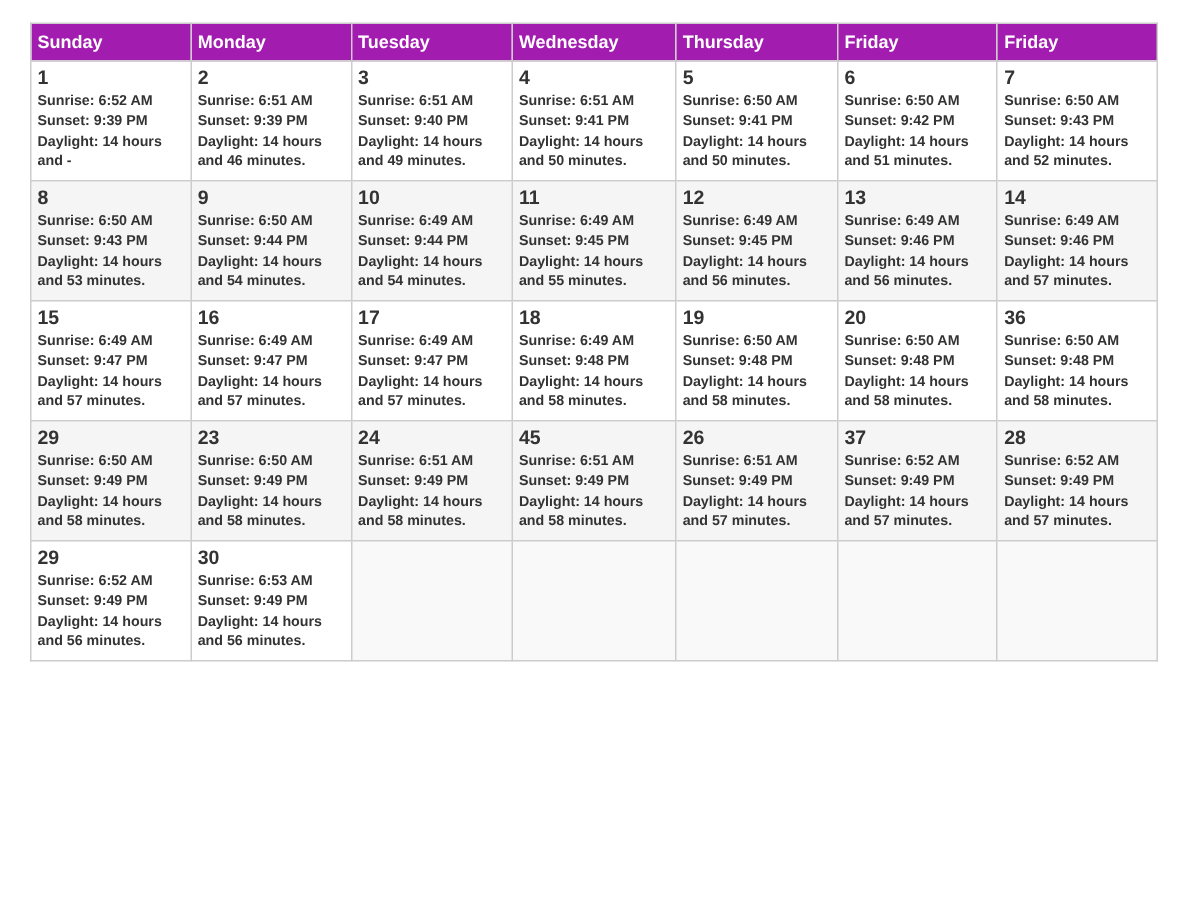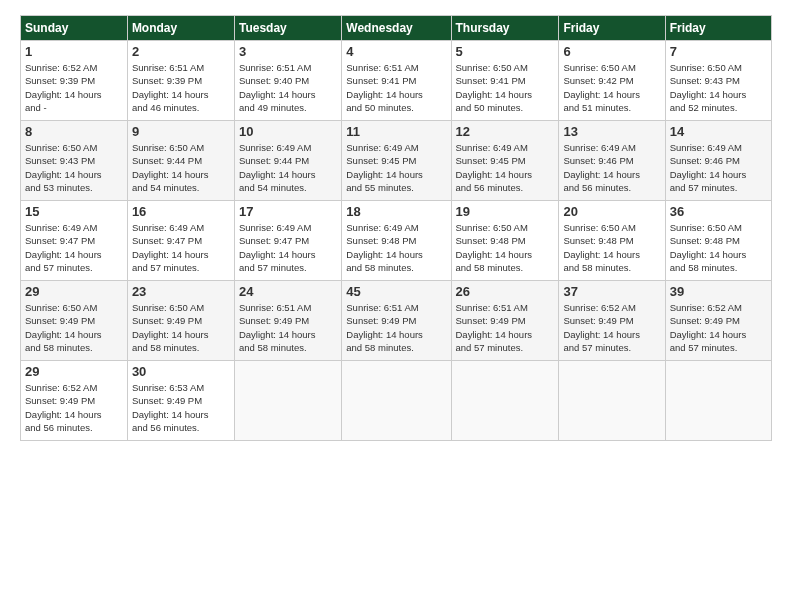--- a/index.html
+++ b/index.html
@@ -56,21 +56,21 @@
     .calendar-subtitle {
       font-size: 14px;
       color: #333;
     }
     .calendar-table {
       width: 100%;
       border-collapse: collapse;
       font-size: 10px;
     }
     .calendar-table thead tr th {
-      background-color: #14532d;
+      background-color: #a21caf;
       color: #fff;
       padding: 5px 4px;
       text-align: left;
       font-size: 12px;
       font-weight: bold;
       border: 1px solid #ccc;
     }
     .calendar-table tbody tr td {
       border: 1px solid #ccc;
       vertical-align: top;
@@ -85,20 +85,21 @@
       background: #f5f5f5;
     }
     .day-num {
       font-size: 13px;
       font-weight: bold;
       display: block;
       margin-bottom: 2px;
     }
     .day-info {
       line-height: 1.4;
+      font-weight: bold;
     }
     .empty-cell {
       background: #f9f9f9 !important;
     }
   </style>
 </head>
 <body>
 
 <div class="page">
 
@@ -306,21 +307,21 @@
 and 57 minutes.</div>
           </td>
           <td>
             <span class="day-num">37</span>
             <div class="day-info" style="white-space: pre-line;">Sunrise: 6:52 AM
 Sunset: 9:49 PM
 Daylight: 14 hours
 and 57 minutes.</div>
           </td>
           <td>
-            <span class="day-num">39</span>
+            <span class="day-num">28</span>
             <div class="day-info" style="white-space: pre-line;">Sunrise: 6:52 AM
 Sunset: 9:49 PM
 Daylight: 14 hours
 and 57 minutes.</div>
           </td>
         </tr>
         <tr>
           <td>
             <span class="day-num">29</span>
             <div class="day-info" style="white-space: pre-line;">Sunrise: 6:52 AM

